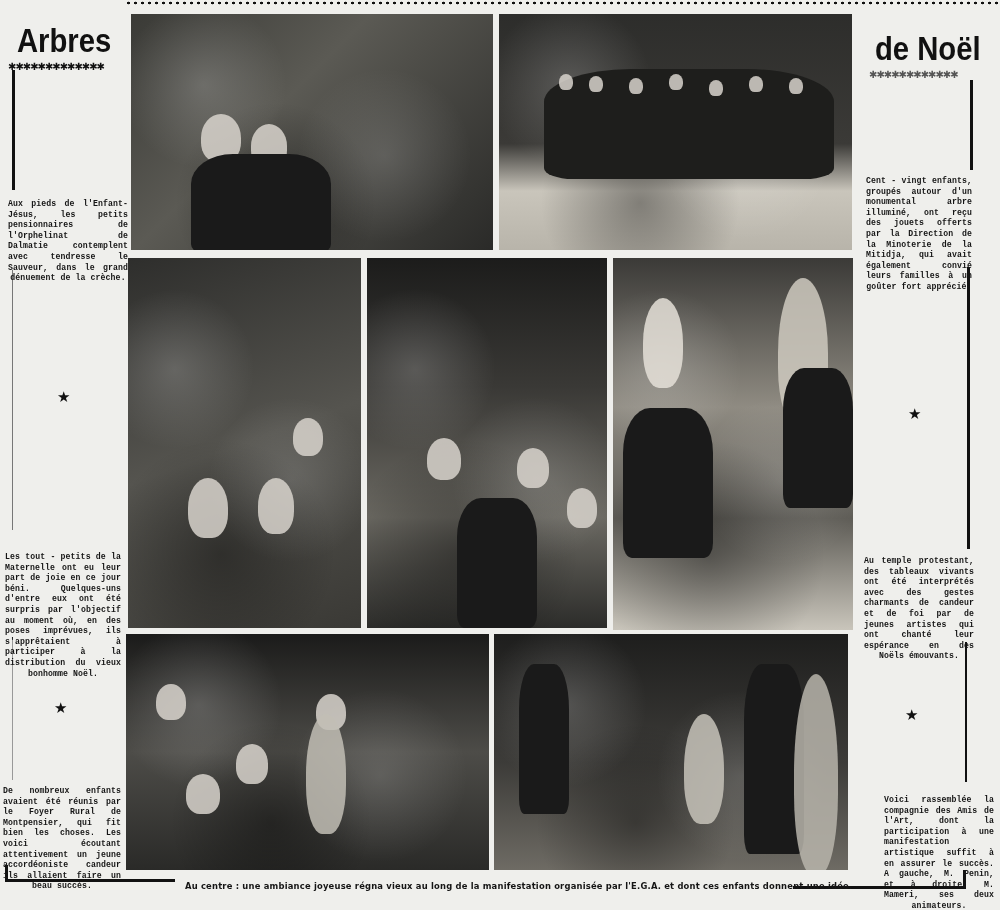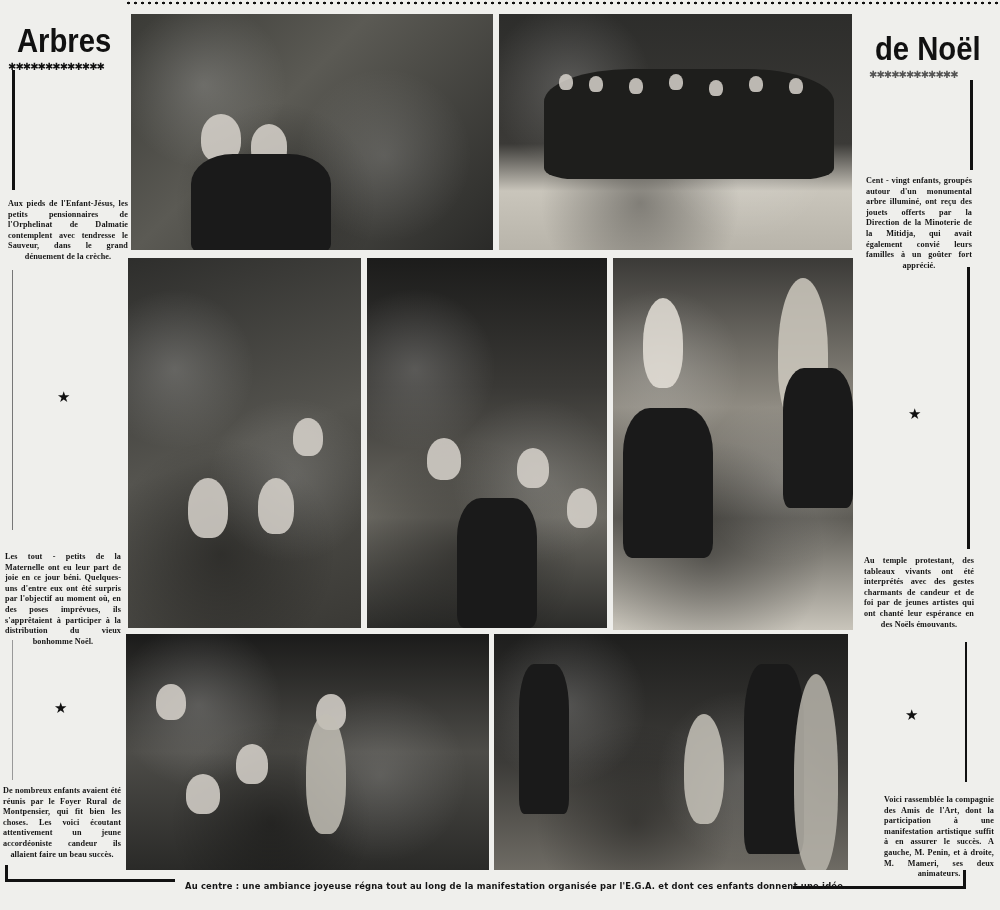--- a/index.html
+++ b/index.html
@@ -16,21 +16,21 @@
   }
   .title {
     position: absolute; font-family: "Liberation Sans", sans-serif; font-weight: bold;
     font-size: 34px; line-height: 40px; color: #111; transform: scaleX(0.86); transform-origin: left top;
   }
   .vline { position: absolute; width: 3px; background: #111; }
   .hline { position: absolute; height: 3px; background: #111; }
   .star-mark { position: absolute; font-size: 15px; line-height: 15px; color: #111; }
 
   .caption {
-    position: absolute; font-family: Liberation Serif, serif; font-weight: bold;
+    position: absolute; font-family: Liberation Mono, monospace; font-weight: bold;
     font-size: 8.2px; line-height: 10.6px; color: #151515; text-align: justify; text-align-last: center;
     letter-spacing: 0.1px;
   }
 
   .photo {
     position: absolute; overflow: hidden; background: #2a2a2a;
   }
   .photo .grain {
     position: absolute; inset: 0;
     background-image:
@@ -134,13 +134,13 @@
   <div class="fig" style="left:190px;top:80px;width:40px;height:110px;background:#c7c3ba;"></div>
   <div class="fig" style="left:300px;top:40px;width:44px;height:200px;background:#b9b5ac;"></div>
 </div>
 
 <div class="caption" style="left:8px; top:199px; width:120px;">Aux pieds de l'Enfant-Jésus, les petits pensionnaires de l'Orphelinat de Dalmatie contemplent avec tendresse le Sauveur, dans le grand dénuement de la crèche.</div>
 <div class="caption" style="left:866px; top:176px; width:106px;">Cent - vingt enfants, groupés autour d'un monumental arbre illuminé, ont reçu des jouets offerts par la Direction de la Minoterie de la Mitidja, qui avait également convié leurs familles à un goûter fort apprécié.</div>
 <div class="caption" style="left:5px; top:552px; width:116px;">Les tout - petits de la Maternelle ont eu leur part de joie en ce jour béni. Quelques-uns d'entre eux ont été surpris par l'objectif au moment où, en des poses imprévues, ils s'apprêtaient à participer à la distribution du vieux bonhomme Noël.</div>
 <div class="caption" style="left:864px; top:556px; width:110px;">Au temple protestant, des tableaux vivants ont été interprétés avec des gestes charmants de candeur et de foi par de jeunes artistes qui ont chanté leur espérance en des Noëls émouvants.</div>
 <div class="caption" style="left:3px; top:786px; width:118px;">De nombreux enfants avaient été réunis par le Foyer Rural de Montpensier, qui fit bien les choses. Les voici écoutant attentivement un jeune accordéoniste candeur ils allaient faire un beau succès.</div>
 <div class="caption" style="left:884px; top:795px; width:110px;">Voici rassemblée la compagnie des Amis de l'Art, dont la participation à une manifestation artistique suffit à en assurer le succès. A gauche, M. Penin, et à droite, M. Mameri, ses deux animateurs.</div>
-<div class="bottom-caption">Au centre : une ambiance joyeuse régna tout au long de la manifestation organisée par l'E.G.A. et dont ces enfants donnent une idée.</div>
+<div class="bottom-caption">Au centre : une ambiance joyeuse régna vieux au long de la manifestation organisée par l'E.G.A. et dont ces enfants donnent une idée.</div>
 
 </body></html>

